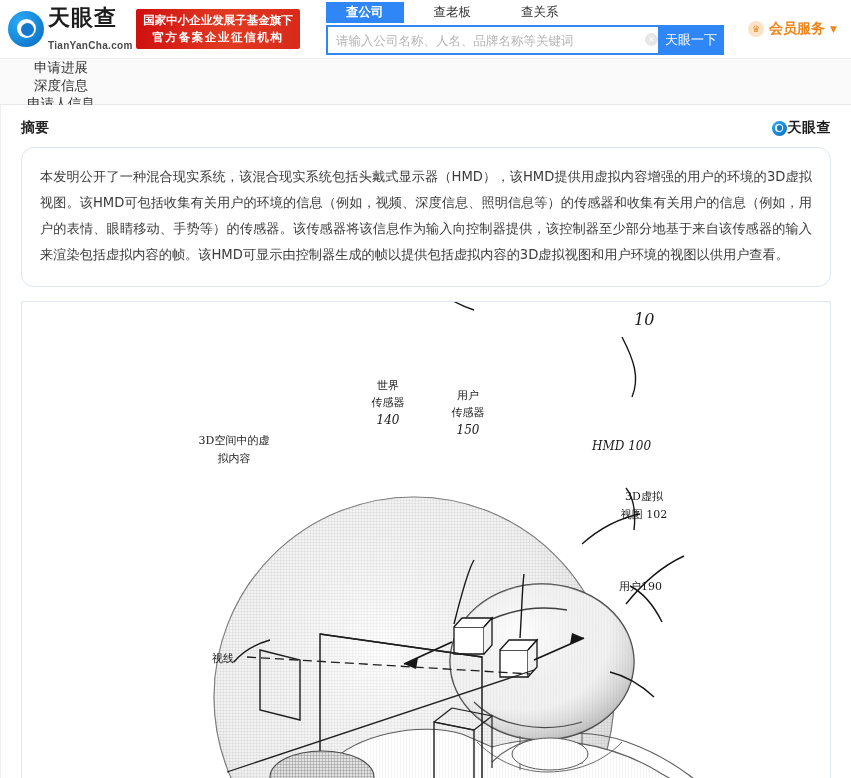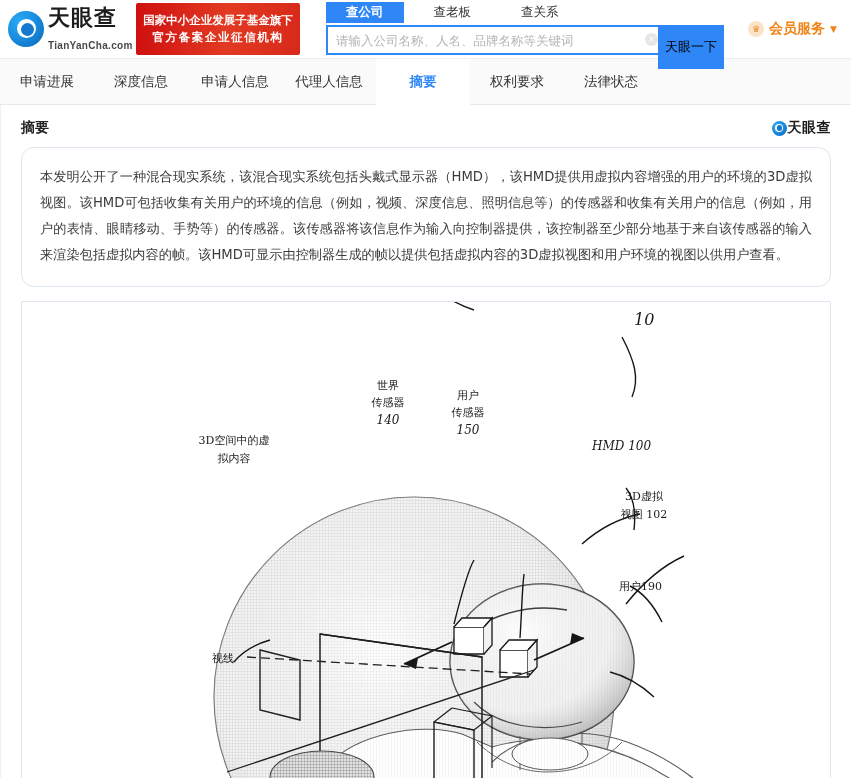--- a/index.html
+++ b/index.html
@@ -69,21 +69,21 @@
     font-size: 10px;
     color: #4a4a4a;
     letter-spacing: 0.3px;
     margin-top: 12px;
     font-weight: bold;
   }
 
   .red-banner {
     margin-left: 10px;
     width: 164px;
-    height: 52px;
+    height: 40px;
     background: linear-gradient(90deg, #cf1010 0%, #e23a22 55%, #d8291a 100%);
     color: #fff;
     display: flex;
     flex-direction: column;
     align-items: center;
     justify-content: center;
     border-radius: 2px;
     flex: none;
   }
   .red-banner div {
@@ -150,25 +150,25 @@
     font-size: 10px;
     line-height: 13px;
     text-align: center;
     cursor: pointer;
     flex: none;
   }
   .search-btn {
     width: 66px;
     margin-left: -22px;
     background: #2f86f6;
-    color: #000000;
+    color: #ffffff;
     border: none;
     font-size: 13px;
     cursor: pointer;
-    height: 44px;
+    height: 30px;
     font-family: "DejaVu Sans", sans-serif;
   }
   .member {
     margin-left: auto;
     margin-right: 14px;
     display: flex;
     align-items: center;
     color: #f08519;
     font-size: 14px;
     font-weight: bold;
@@ -191,22 +191,23 @@
   }
 
   
   .nav {
     height: 47px;
     background: #fafafa;
     border-top: 1px solid #eceff2;
     border-bottom: 1px solid #e6eaee;
     display: flex;
     align-items: stretch;
-    padding-left: 0;
+    padding-left: 14px;
     box-sizing: border-box;
+    flex-direction: column;
   }
   .nav-item {
     flex: 0 0 auto;
     width: 94px;
     display: flex;
     align-items: center;
     justify-content: center;
     font-size: 13.5px;
     color: #333;
     cursor: pointer;

